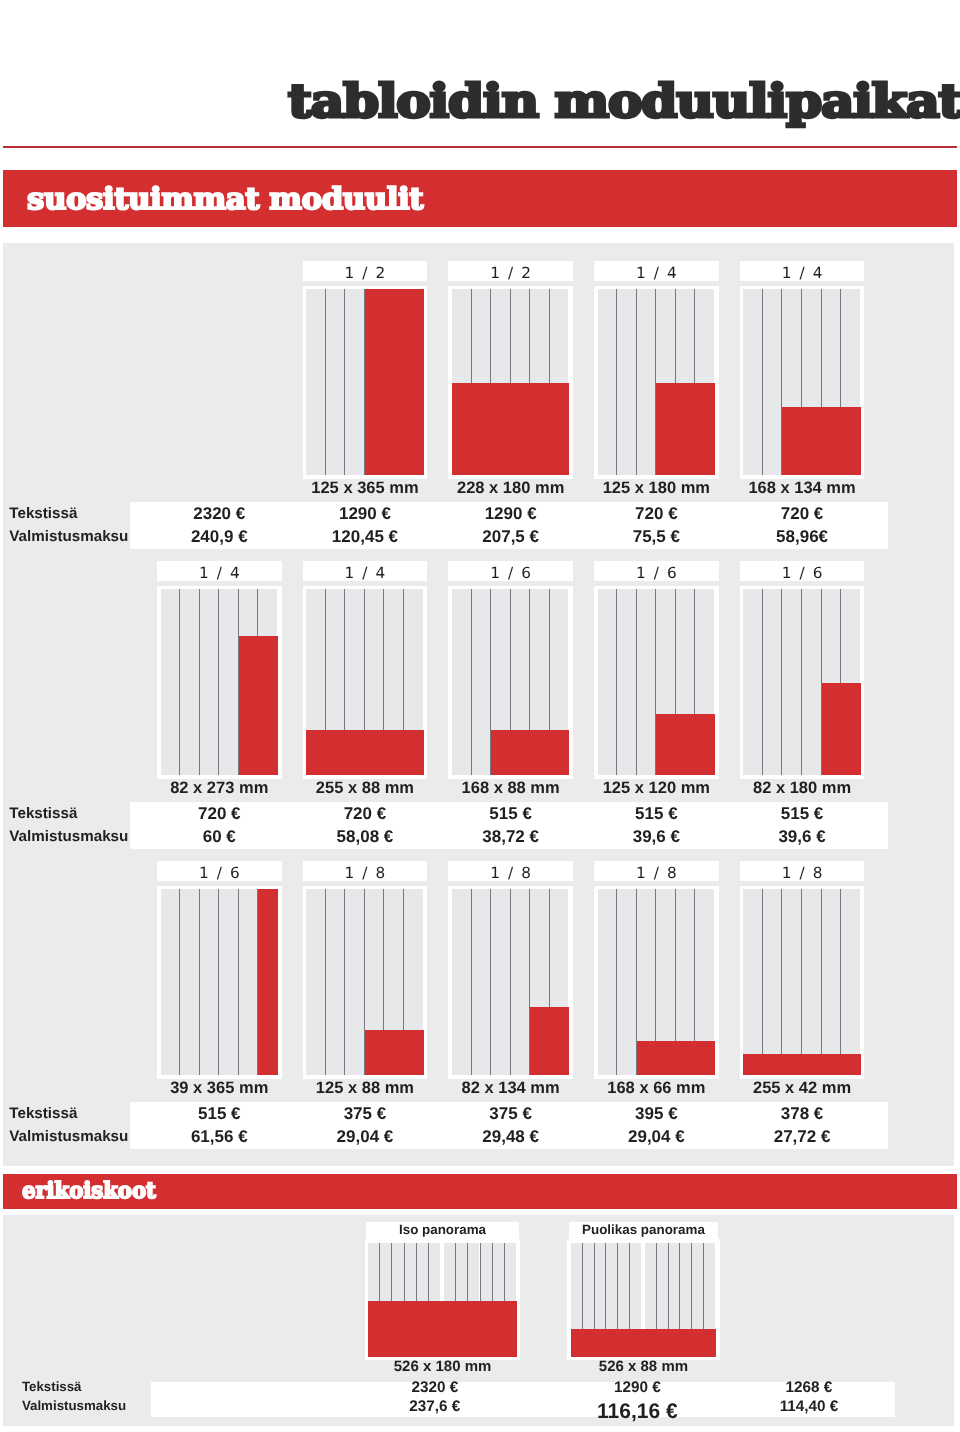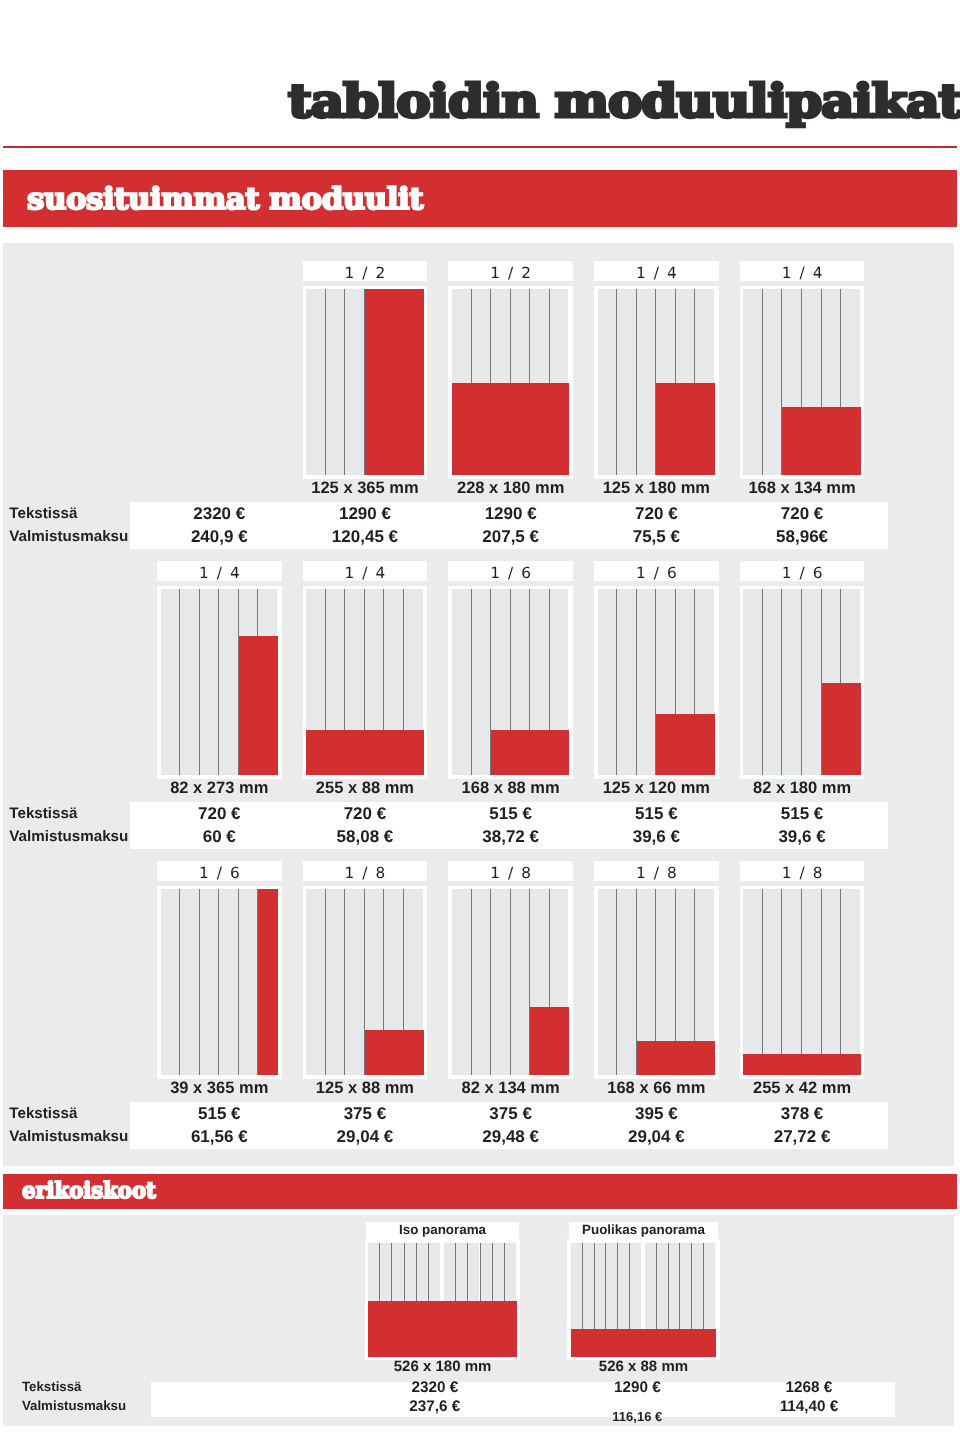--- a/index.html
+++ b/index.html
@@ -453,18 +453,18 @@
             <div class="fill" style="left: 3.6px; top: 89.8115px; width: 144.9px; height: 27.3885px; background: rgb(211, 47, 49);"></div>
           </div>
           <div class="sizetxt" style="left: 0px; top: 136.1px; width: 149.9px; font-size: 15px; line-height: 18px;">526 x 88 mm</div>
         </div>
         <div class="pricepanel" style="left: 148px; top: 166.6px; width: 744px; height: 35px;"></div>
         <div class="rowlab" style="left: 18.9px; top: 164.1px; font-size: 13.3px;">Tekstissä</div>
         <div class="rowlab" style="left: 18.9px; top: 183.1px; font-size: 13.3px;">Valmistusmaksu</div>
         <div class="pricecell" style="left: 356.8px; top: 164.1px; width: 150px; font-size: 15.3px;">2320 €</div>
         <div class="pricecell" style="left: 356.8px; top: 183.1px; width: 150px; font-size: 15.3px;">237,6 €</div>
         <div class="pricecell" style="left: 559.3px; top: 164.1px; width: 150px; font-size: 15.3px;">1290 €</div>
-        <div class="pricecell" style="left: 559.3px; top: 194px; width: 150px; font-size: 13px;">116,16 €</div>
+        <div class="pricecell" style="left: 559.3px; top: 185px; width: 150px; font-size: 21px;">116,16 €</div>
         <div class="pricecell" style="left: 731px; top: 164.1px; width: 150px; font-size: 15.3px;">1268 €</div>
         <div class="pricecell" style="left: 731px; top: 183.1px; width: 150px; font-size: 15.3px;">114,40 €</div>
       </div>
     </div>
 </div>
 
 </body></html>

